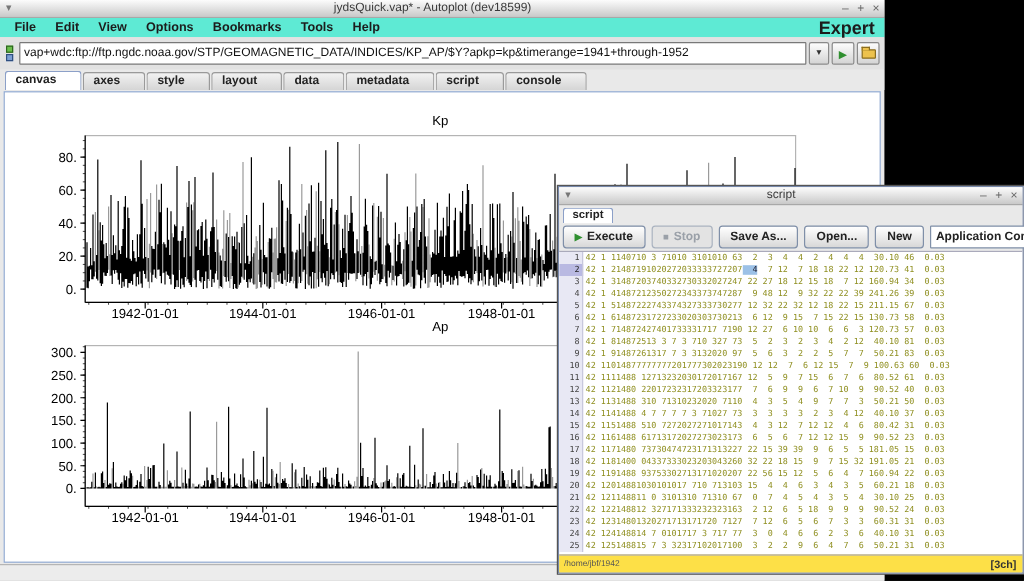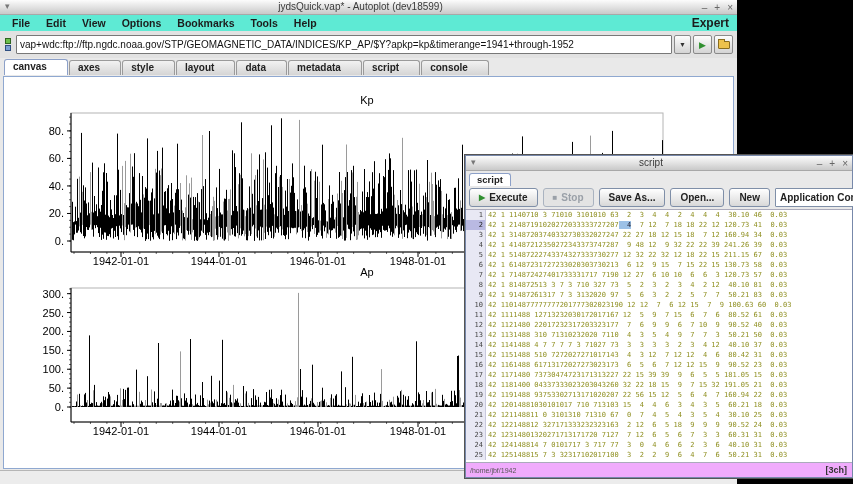--- a/index.html
+++ b/index.html
@@ -7,21 +7,21 @@
   .window { position:absolute; background:#e9e9e9; border:1px solid #8a8a8a; box-shadow:0 0 0 1px #555; }
   #main-window { left:0; top:0; width:737px; height:484px; border:none; box-shadow:none; }
   .titlebar { position:relative; height:15px; background:linear-gradient(#fcfcfc,#c9c9c9); border-bottom:1px solid #a8a8a8; }
   .titlebar .title { position:absolute; left:0; right:16px; top:1px; text-align:center; font-size:10px; font-weight:normal; color:#3a3a3a; }
   .titlebar .win-menu-icon { position:absolute; left:5px; top:1px; font-size:9px; color:#777; }
   .win-controls { position:absolute; right:4px; top:0; height:15px; display:flex; align-items:center; gap:7px; }
   .win-controls span { font-size:10px; color:#666; line-height:10px; cursor:default; }
   #menubar { height:16px; background:#5eead4; display:flex; align-items:center; padding-left:4px; }
   #menubar .menu-item { font-size:10.5px; font-weight:bold; color:#1c1c1c; padding:0 8px; }
   #menubar .spacer { flex:1; }
-  #menubar .mode { font-size:12px; font-weight:bold; color:#1c1c1c; padding-right:8px; }
+  #menubar .mode { font-size:15px; font-weight:bold; color:#1c1c1c; padding-right:8px; }
   #urlrow { height:27px; background:#e2e2e2; display:flex; align-items:center; padding:0 4px; }
   .ds-icon { width:9px; height:14px; position:relative; margin-right:3px; flex:0 0 9px; }
   .ds-icon .sq-top { position:absolute; left:1px; top:0; width:6px; height:6px; background:#6abf4b; border:1px solid #2e6620; }
   .ds-icon .sq-bot { position:absolute; left:1px; top:7px; width:6px; height:6px; background:#7b9fd4; border:1px solid #2f4f80; }
   #address-input { flex:1; height:19px; border:1px solid #787878; background:#fff; font-family:"Liberation Sans",sans-serif; font-size:10px; color:#111; padding:0 3px; margin-right:2px; border-radius:1px; }
   .mini-btn { height:19px; border:1px solid #8a8a8a; background:linear-gradient(#fdfdfd,#d4d4d4); display:flex; align-items:center; justify-content:center; margin-left:2px; border-radius:2px; }
   #url-dropdown-btn { width:17px; font-size:7px; color:#333; margin-left:0; }
   #url-go-btn { width:19px; font-size:9px; color:#2f8f2f; }
   #url-open-btn { width:19px; }
   .folder-glyph { position:relative; width:12px; height:8px; background:#edc24d; border:1px solid #8a6d1f; border-radius:1px; }
@@ -39,21 +39,21 @@
   .tool-btn { height:19px; border:1px solid #7f8fa8; border-radius:3px; background:linear-gradient(#ffffff,#d8d8d8); font-size:10px; font-weight:bold; color:#222; display:flex; align-items:center; justify-content:center; padding:0 9px; white-space:nowrap; }
   .tool-btn .btn-icon { margin-right:4px; font-size:8px; }
   .tool-btn.disabled { color:#9aa0a8; background:#e3e3e3; border-color:#aab3c0; }
   .tool-btn.combo { background:#fff; flex:1; padding:0 4px; border-radius:1px; }
   #script-editor { position:relative; height:253px; background:#fff; border-top:1px solid #aab; overflow:hidden; font-family:"DejaVu Sans Mono",monospace; }
   .ed-row { display:flex; height:10px; line-height:10px; }
   .ed-gutter { width:20px; flex:0 0 20px; background:#e8e8f4; border-right:1px solid #c8c8dd; color:#444; font-size:7px; text-align:right; padding-right:2px; }
   .ed-row.current .ed-gutter { background:#b9b9e2; color:#222; }
   .ed-text { font-size:7px; color:#8f8f20; white-space:pre; padding-left:2px;text-align:center; }
   .ed-text .sel { background:#9cc1e7; color:#223; }
-  #script-statusbar { position:absolute; left:0; bottom:0; width:100%; height:15px; background:#f0abfc; border-top:1px solid #aab; display:flex; align-items:center;gap:40px; }
+  #script-statusbar { position:absolute; left:0; bottom:0; width:100%; height:15px; background:#fde047; border-top:1px solid #aab; display:flex; align-items:center;gap:40px; }
   #script-status-left { flex:1; font-size:7px; color:#555; padding-left:4px; }
   #script-status-right { font-size:9px; font-weight:bold; color:#333; padding-right:5px; }
   svg text { font-family:"Liberation Sans",sans-serif; }
 </style>
 </head>
 <body>
 
 <div class="window" id="main-window">
   <div class="titlebar">
     <span class="win-menu-icon">▾</span>

